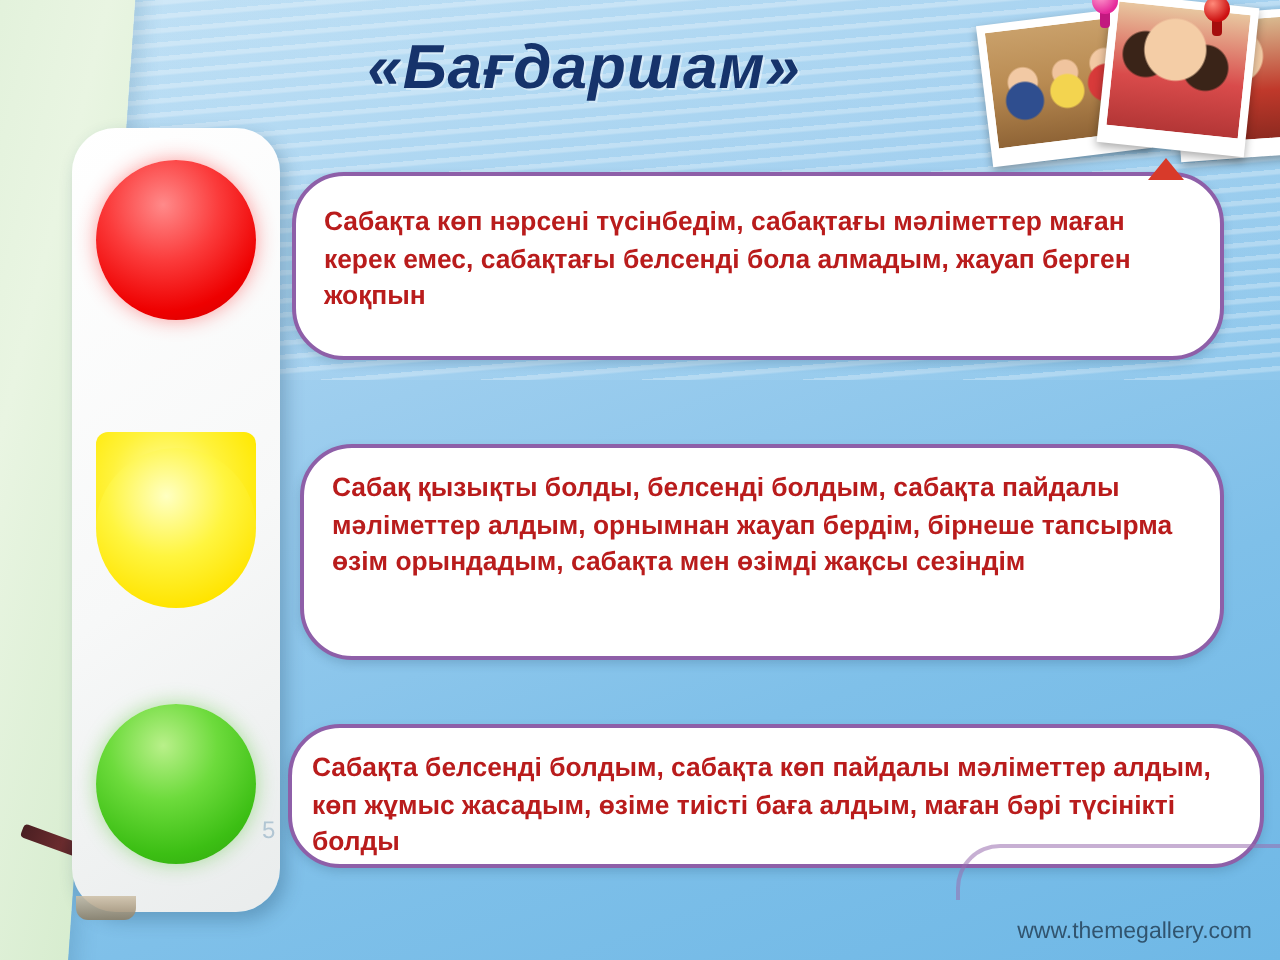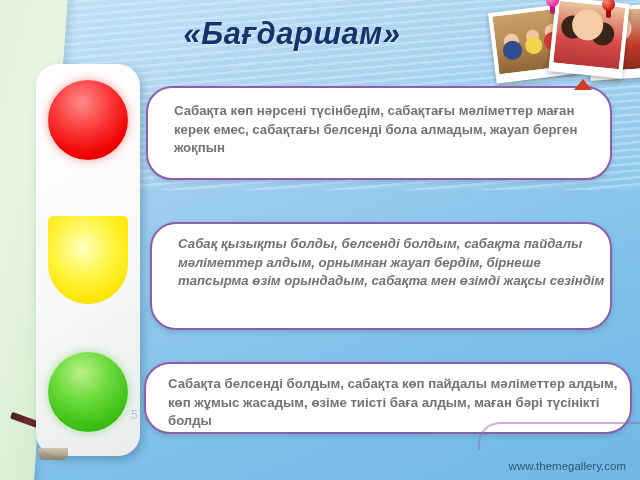--- a/index.html
+++ b/index.html
@@ -175,27 +175,26 @@
     position: absolute;
     background: #ffffff;
     border: 2px solid #8e5fa8;
     border-radius: 26px;
     box-sizing: border-box;
     box-shadow: 0 2px 5px rgba(40,80,110,0.22);
   }
   .box-text {
     font-size: 13.2px;
     font-weight: bold;
-    color: #737373;
+    color: #b91c1c;
     line-height: 1.42;
-    margin-left: 12px;
   }
   .box-1 { left: 146px; top: 86px;  width: 466px; height: 94px; }
   .box-1 .box-text { position: absolute; left: 14px; top: 14px; width: 438px; }
-  .box-2 { left: 150px; top: 222px; width: 462px; height: 108px; font-style: italic; }
+  .box-2 { left: 150px; top: 222px; width: 462px; height: 108px; }
   .box-2 .box-text { position: absolute; left: 14px; top: 11px; width: 432px; }
   .box-3 { left: 144px; top: 362px; width: 488px; height: 72px; }
   .box-3 .box-text { position: absolute; left: 10px; top: 11px; width: 472px; }
 
   .tail {
     position: absolute;
     right: 18px; top: -9px;
     width: 0; height: 0;
     border-left: 9px solid transparent;
     border-right: 9px solid transparent;

